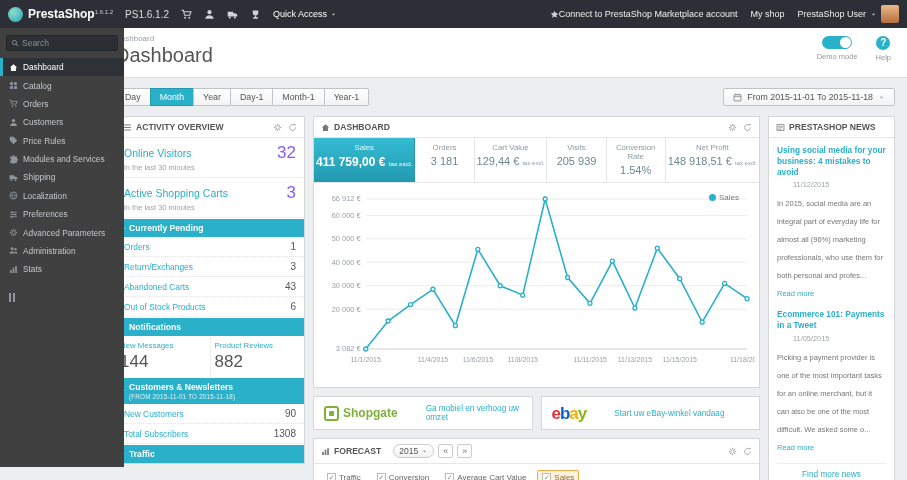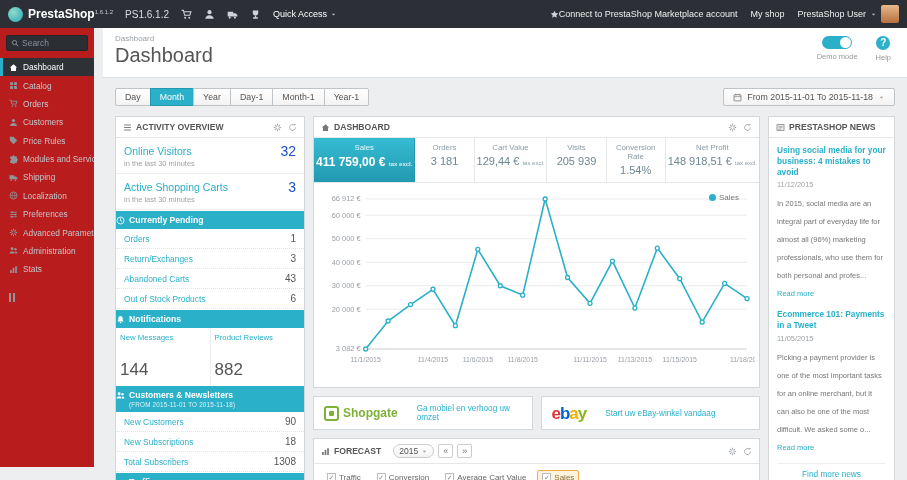--- a/index.html
+++ b/index.html
@@ -24,21 +24,21 @@
   .tb-quick .ic{width:7px;height:7px;color:#bbb}
   .tb-right{margin-left:auto;display:flex;align-items:center;gap:13px;font-size:9px;color:#eee}
   .tb-link{display:flex;align-items:center;cursor:pointer}
   .tb-link .ic{width:9px;height:9px;color:#cfd2d6}
   .tb-user{display:flex;align-items:center;gap:4px;cursor:pointer}
   .tb-user .ic{width:7px;height:7px;color:#bbb}
   .avatar{width:18px;height:18px;border-radius:2px;flex:none;
     background:linear-gradient(#e8b98a,#b7703e)}
 
   
-  .sidebar{position:fixed;top:28px;left:0;bottom:13px;width:94px;background:#b91c1c;z-index:10}
+  .sidebar{position:fixed;top:28px;left:0;bottom:13px;width:124px;background:#404040;z-index:10}
   .search-box{margin:7px 6px;display:flex;align-items:center;gap:3px;background:#2b2e33;
     border:1px solid #24262a;border-radius:2px;padding:2px 4px;color:#9aa0a6}
   .search-box .ic{width:8px;height:8px}
   .search-box input{background:transparent;border:none;outline:none;color:#ccc;font-size:8.5px;width:68px;font-family:inherit}
   .search-box input::placeholder{color:#8b9197}
   .nav-item{display:flex;align-items:center;gap:5px;padding:4.2px 6px;color:#c3c7cc;font-size:8.3px;
     border-left:3px solid transparent;white-space:nowrap;overflow:hidden}
   .nav-item .ic{width:9px;height:9px;color:#8f959c}
   .nav-item.active{background:#2e3136;color:#fff;border-left-color:#2ab0c9}
   .nav-item.active .ic{color:#fff}
@@ -76,54 +76,54 @@
   .panel{background:#fff;border:1px solid #d4d7da;margin-bottom:8px}
   .panel-h{display:flex;align-items:center;gap:4px;padding:5px 7px;border-bottom:1px solid #e4e6e8;
     font-size:8.6px;font-weight:bold;color:#555}
   .panel-h .p-ic{color:#777;width:9px;height:9px}
   .h-icons{margin-left:auto;display:flex;gap:6px;color:#a5a9ad}
   .h-icons .ic{width:9px;height:9px;cursor:pointer}
 
   
   .metric{display:flex;justify-content:space-between;align-items:center;padding:5px 8px 0}
   .metric-label{color:#2ab0c9;font-size:10.5px}
-  .metric-value{font-size:14px;color:#1d4ed8}
+  .metric-value{font-size:17px;color:#8b5cf6}
   .metric-sub{font-size:7.5px;color:#a0a4a8;padding:0 8px 5px;border-bottom:1px solid #eee}
   .section-bar{background:#2ab0c9;color:#fff;padding:4px 0;font-size:8.6px;font-weight:bold;
     display:flex;align-items:flex-start;gap:4px;margin-top:1px}
   .section-bar .ic{width:9px;height:9px;margin-top:1px;color:#fff}
   .bar-sub{display:block;font-size:6.3px;font-weight:normal;opacity:.85;margin-top:1px;letter-spacing:.2px}
   .srow{display:flex;justify-content:space-between;align-items:center;padding:4px 8px;border-bottom:1px dotted #e2e4e6}
   .srow a{color:#2ab0c9;font-size:8.4px}
   .srow .val{color:#555;font-size:10px}
   .notif-grid{display:flex;text-align:left}
   .notif-cell{flex:1;padding:5px 4px;border-right:1px solid #eee;cursor:pointer}
   .notif-cell:last-child{border-right:none}
   .notif-cell a{color:#2ab0c9;font-size:7.8px;display:block}
-  .notif-value{font-size:17px;color:#555;margin-top:18px}
+  .notif-value{font-size:17px;color:#555;margin-top:2px}
 
   
   .kpi-row{display:flex;border-bottom:1px solid #e4e6e8}
   .kpi{flex:1;text-align:center;padding:5px 2px 6px;border-right:1px solid #e4e6e8;cursor:pointer}
   .kpi:last-child{border-right:none}
   .kpi-label{font-size:7.8px;color:#8a9ba2}
   .kpi-value{font-size:11px;color:#6d8791;margin-top:3px;white-space:nowrap}
   .kpi-note{font-size:6px;opacity:.8}
   .kpi.active{flex:1.35;background:linear-gradient(#35bcd3,#2399b0);border-color:#2398af}
   .kpi.active .kpi-label{color:#e6f7fb}
   .kpi.active .kpi-value{color:#fff;font-weight:bold;font-size:12px}
   .chart-wrap{position:relative;padding:6px 4px 0}
   .chart-legend{position:absolute;top:10px;right:20px;font-size:8px;color:#777;
     display:flex;align-items:center;gap:3px}
   .chart-legend .dot{width:7px;height:7px;border-radius:50%;background:#2ab0c9}
   #sales-chart-svg{width:100%;height:198px;display:block}
 
   
   .promo-row{display:flex;gap:8px}
-  .promo{flex:1;display:flex;align-items:center;gap:19px;padding:7px 10px}
+  .promo{flex:1;display:flex;align-items:center;gap:28px;padding:7px 10px}
   .shopgate-logo{display:flex;align-items:center;gap:4px;cursor:pointer}
   .sg-ic{width:15px;height:15px;border:2px solid #7fb03a;border-radius:3px;position:relative;flex:none}
   .sg-ic::after{content:"";position:absolute;left:3px;top:3px;right:3px;bottom:3px;background:#7fb03a;border-radius:1px}
   .sg-tx{color:#7fb03a;font-size:12px;font-weight:bold}
   .promo-link{color:#2ab0c9;font-size:8.2px}
   .ebay-logo{font-size:17px;font-weight:bold;letter-spacing:-1px;cursor:pointer;line-height:1}
   .ebay-logo span:nth-child(1){color:#e53238}
   .ebay-logo span:nth-child(2){color:#0064d2}
   .ebay-logo span:nth-child(3){color:#f5af02}
   .ebay-logo span:nth-child(4){color:#86b817}
@@ -138,21 +138,21 @@
   .fl-item{display:flex;align-items:center;gap:3px;font-size:8px;color:#666;
     border:1px solid transparent;padding:2px 4px;cursor:pointer;border-radius:2px}
   .fl-item .cb{width:9px;height:9px;border:1px solid #bbb;background:#fff;font-size:7px;
     line-height:8px;color:#888;text-align:center;flex:none}
   .fl-item.active{background:#fdf3dd;border-color:#f0ad4e;color:#8a6d3b}
 
   
   .news-body{padding:7px 8px 3px}
   .article{margin-bottom:9px}
   .article-title{color:#2ab0c9;font-size:8.3px;font-weight:bold;line-height:1.3;display:block}
-  .article-date{font-size:7.4px;color:#a0a4a8;margin:3px 0}
+  .article-date{font-size:7.4px;color:#a0a4a8;margin:3px 16px}
   .article-excerpt{font-size:7.5px;color:#777;line-height:1.32}
   .read-more{color:#2ab0c9;font-size:7.5px}
   .find-more{display:block;text-align:center;color:#2ab0c9;font-size:8.3px;padding:5px 0 4px;border-top:1px solid #eee}
 </style>
 </head>
 <body>
 
 <svg width="0" height="0" style="position:absolute" aria-hidden="true">
 <defs>
 <symbol id="i-home" viewBox="0 0 16 16">
@@ -505,24 +505,20 @@
 
       <div class="section-bar">
         <svg class="ic">
             <use href="#i-users"></use>
           </svg>
         <div><span>Customers &amp; Newsletters</span><span class="bar-sub">(FROM 2015-11-01 TO 2015-11-18)</span></div>
       </div>
       <div class="srow">
           <a>New Customers</a>
           <span class="val">90</span>
-        </div>
-      <div class="srow">
-          <a>New Subscriptions</a>
-          <span class="val">18</span>
         </div>
       <div class="srow">
           <a>Total Subscribers</a>
           <span class="val">1308</span>
         </div>
 
       <div class="section-bar">
         <svg class="ic">
             <use href="#i-line"></use>
           </svg>

